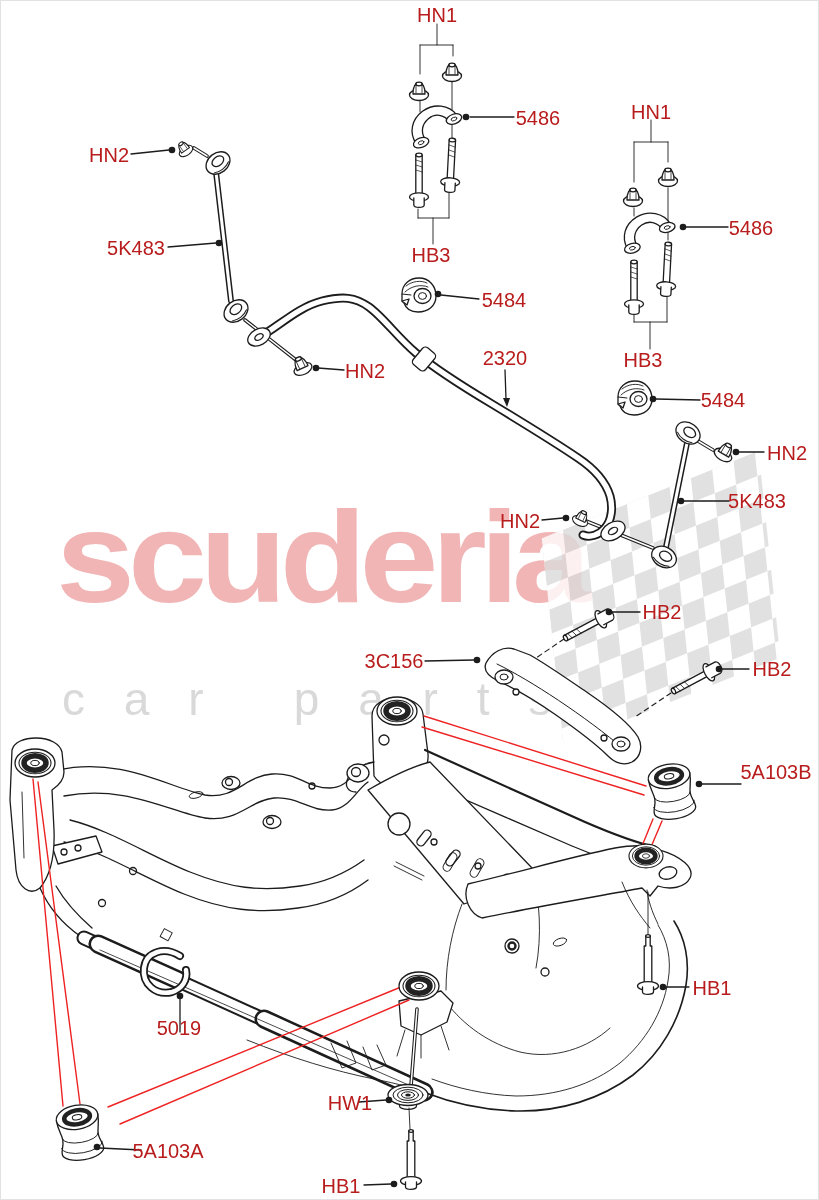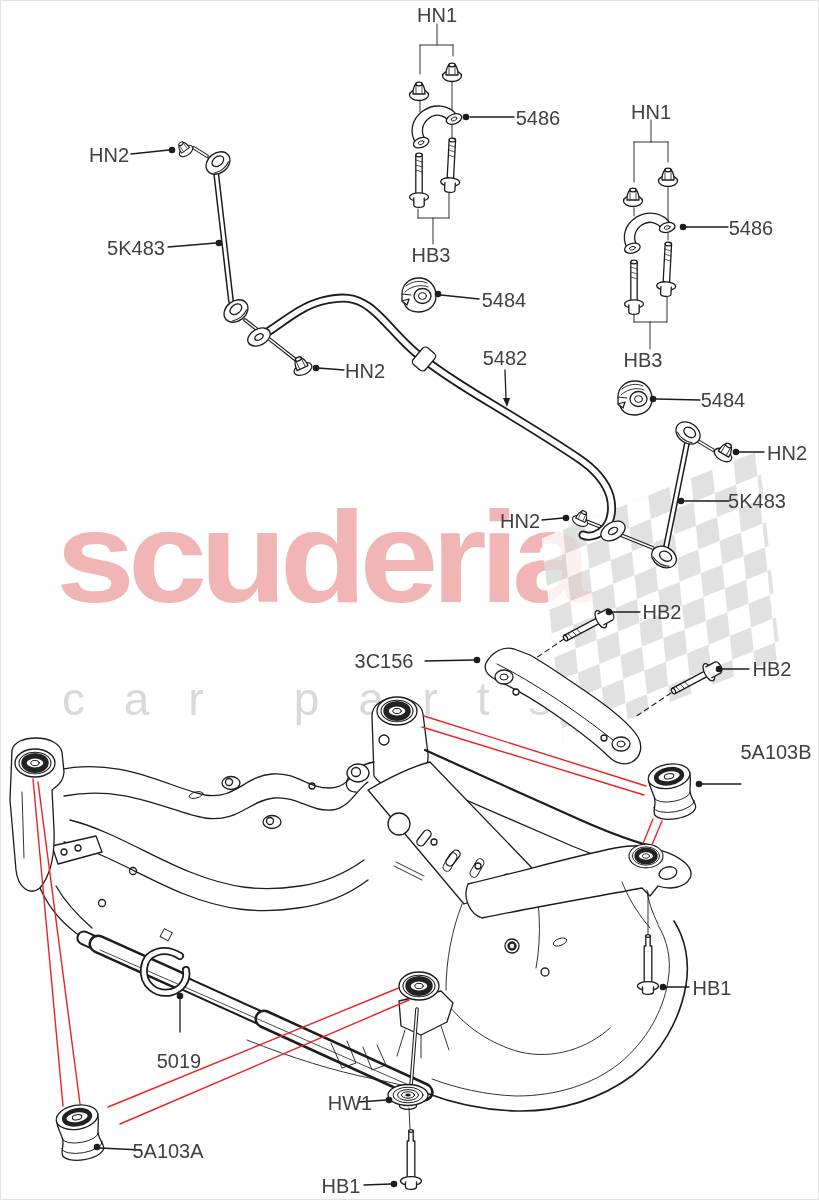--- a/index.html
+++ b/index.html
@@ -31,21 +31,21 @@
   .slv-o{stroke-width:19;}
   .slv-i{stroke:#ffffff;stroke-width:14;}
   .clip-o{stroke-width:8;}
   .clip-i{stroke:#ffffff;stroke-width:4.5;}
   .dash{stroke-dasharray:5 4;stroke-width:1.1;}
   .red{stroke:#ee2222;stroke-width:1.4;}
   .dot{fill:#1c1c1c;stroke:none;}
   .dark{stroke:#222222;}
   
   .lbl{position:absolute;transform:translate(-50%,-50%);font-size:20px;line-height:1;
-       color:#404040;white-space:nowrap;cursor:pointer;}
+       color:#b91c1c;white-space:nowrap;cursor:pointer;}
 </style>
 </head>
 <body>
 
 <div id="stage">
 
   <div class="wm-title">scuderia</div>
   <div class="wm-sub">c a r   p a r t s</div>
   <div class="flag"></div>
 
@@ -349,29 +349,29 @@
 
   <div class="lbl" style="left:437px;top:15px">HN1</div>
   <div class="lbl" style="left:109px;top:155px">HN2</div>
   <div class="lbl" style="left:136px;top:248px">5K483</div>
   <div class="lbl" style="left:538px;top:118px">5486</div>
   <div class="lbl" style="left:431px;top:255px">HB3</div>
   <div class="lbl" style="left:651px;top:112px">HN1</div>
   <div class="lbl" style="left:751px;top:228px">5486</div>
   <div class="lbl" style="left:643px;top:360px">HB3</div>
   <div class="lbl" style="left:504px;top:300px">5484</div>
-  <div class="lbl" style="left:505px;top:358px">5482</div>
+  <div class="lbl" style="left:505px;top:358px">2320</div>
   <div class="lbl" style="left:365px;top:371px">HN2</div>
   <div class="lbl" style="left:723px;top:400px">5484</div>
   <div class="lbl" style="left:787px;top:453px">HN2</div>
   <div class="lbl" style="left:757px;top:501px">5K483</div>
   <div class="lbl" style="left:520px;top:521px">HN2</div>
   <div class="lbl" style="left:662px;top:612px">HB2</div>
-  <div class="lbl" style="left:384px;top:661px">3C156</div>
+  <div class="lbl" style="left:394px;top:661px">3C156</div>
   <div class="lbl" style="left:772px;top:669px">HB2</div>
-  <div class="lbl" style="left:776px;top:752px">5A103B</div>
+  <div class="lbl" style="left:776px;top:772px">5A103B</div>
   <div class="lbl" style="left:712px;top:988px">HB1</div>
-  <div class="lbl" style="left:179px;top:1061px">5019</div>
+  <div class="lbl" style="left:179px;top:1028px">5019</div>
   <div class="lbl" style="left:350px;top:1103px">HW1</div>
   <div class="lbl" style="left:168px;top:1151px">5A103A</div>
   <div class="lbl" style="left:341px;top:1186px">HB1</div>
 
 </div>
 
 </body></html>

